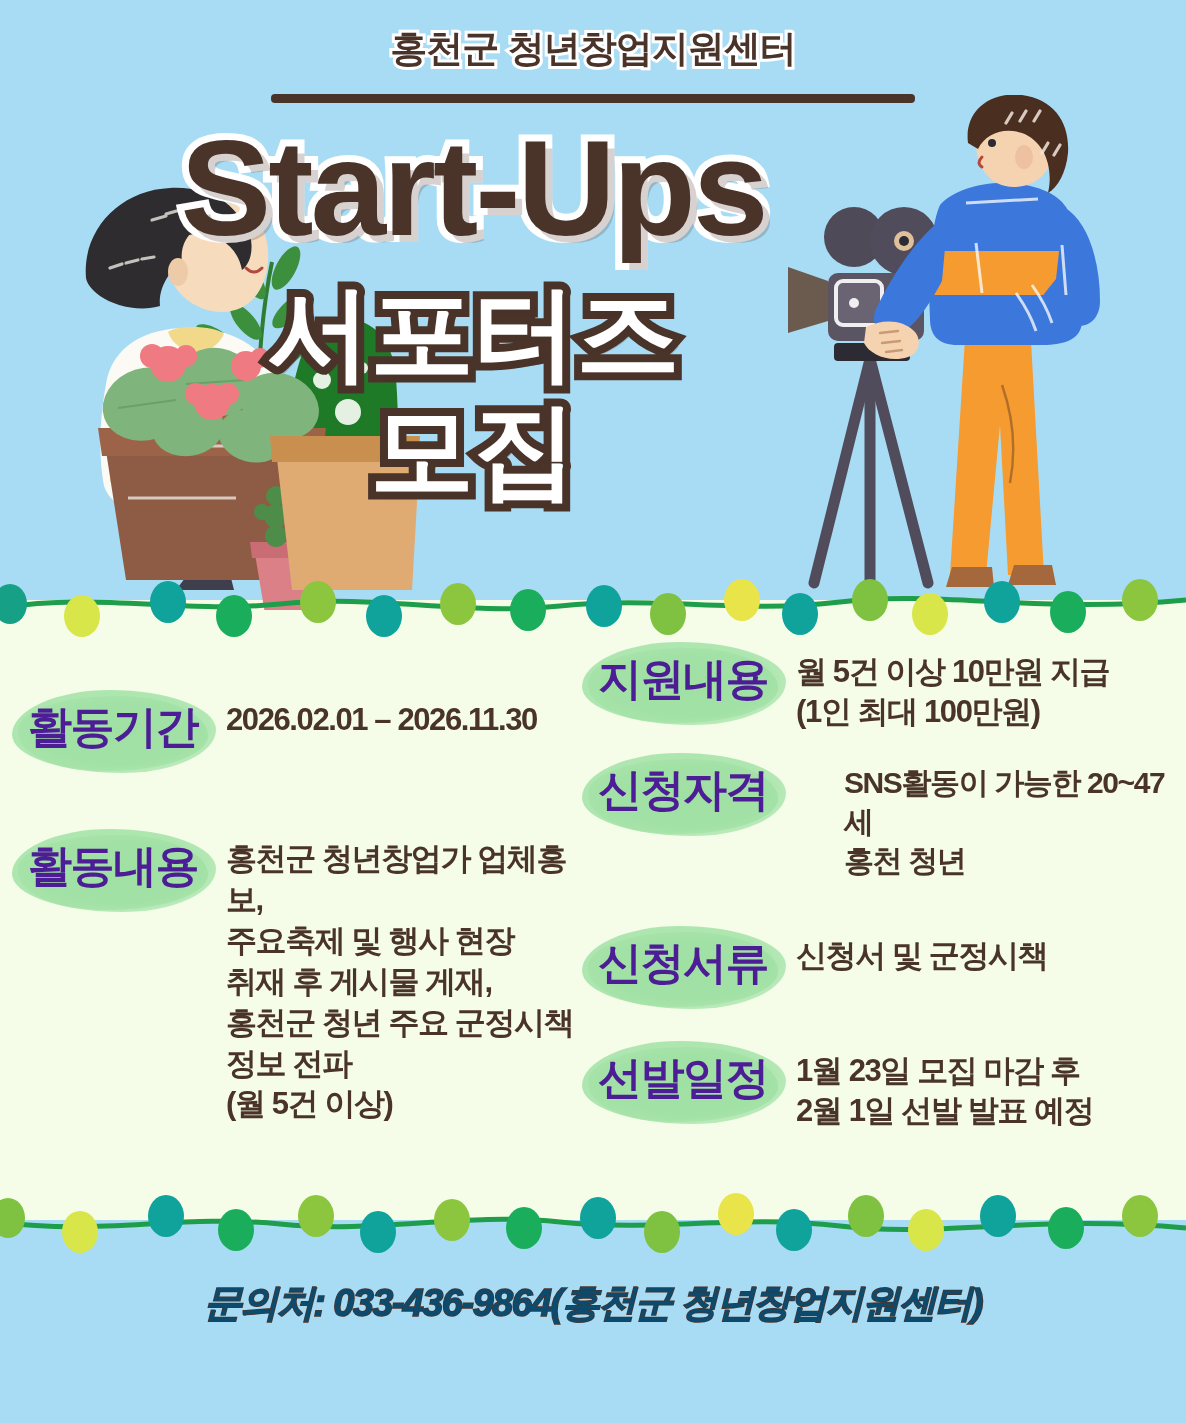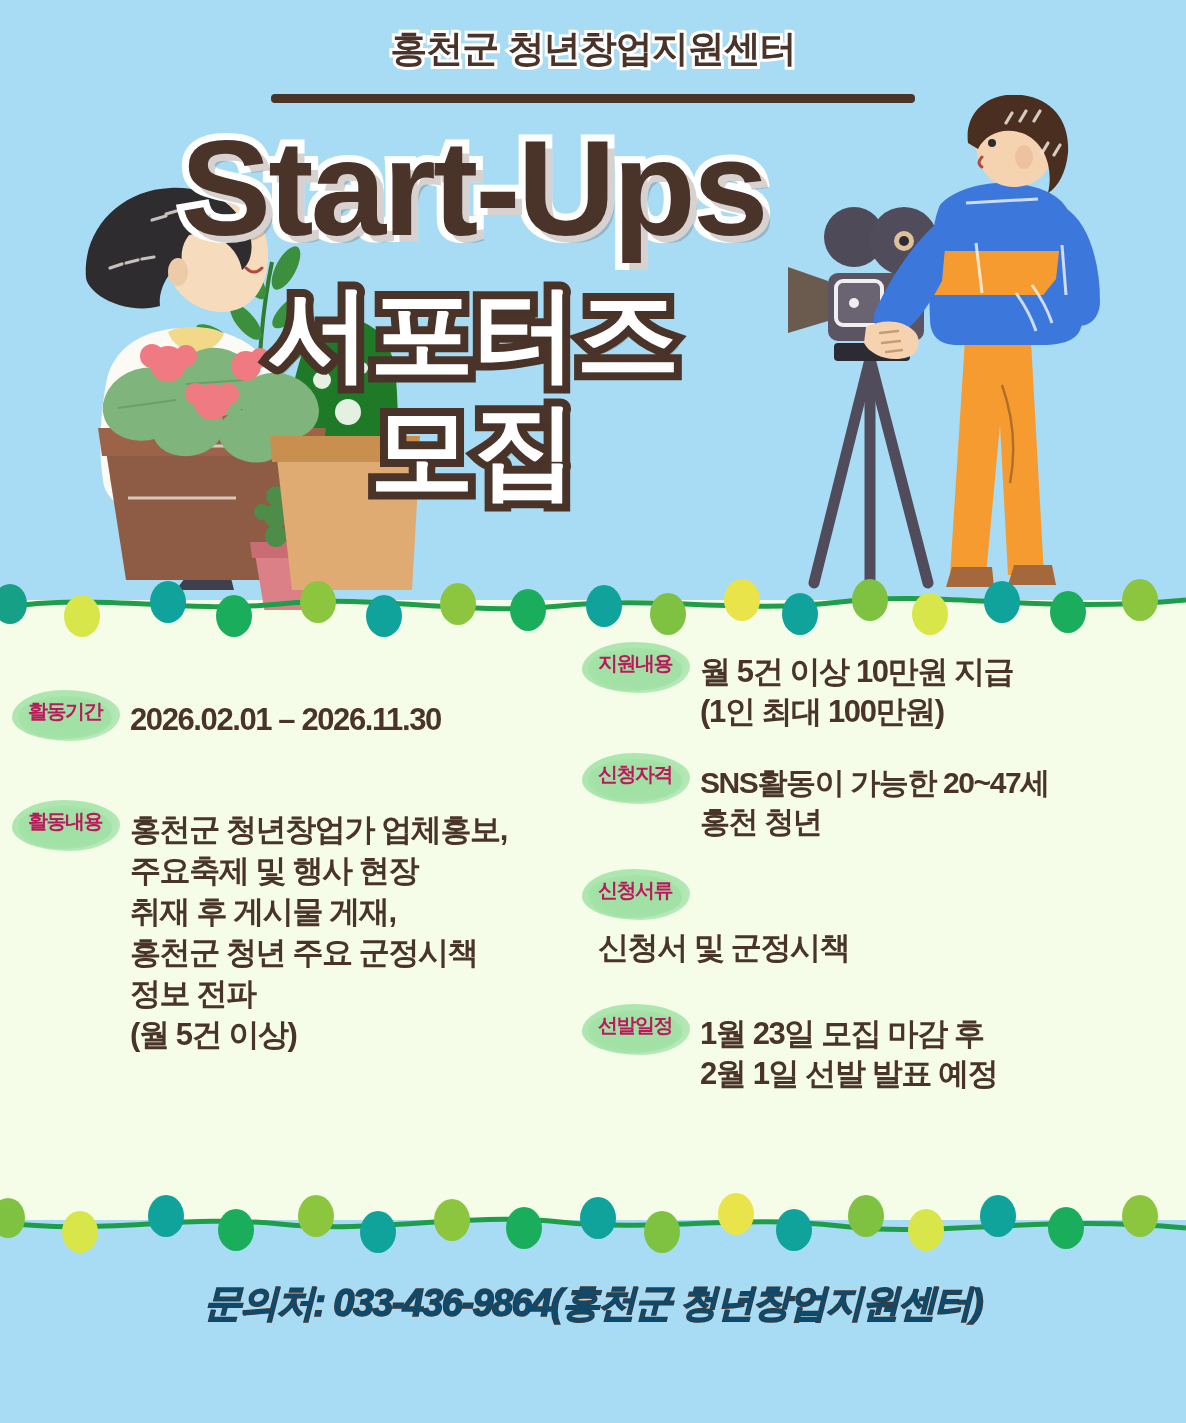--- a/index.html
+++ b/index.html
@@ -78,22 +78,22 @@
   .info { position:absolute; left:0; top:640px; width:1186px; height:560px; z-index:20; }
   .col-left  { position:absolute; left:14px;  top:48px;  width:560px; }
   .col-right { position:absolute; left:584px; top:0px;   width:600px; }
 
   .row { position:relative; display:flex; align-items:flex-start; margin-bottom:26px; }
 
   .badge {
     position:relative;
     flex:0 0 auto;
     padding:10px 14px 12px 14px;
-    font-size:20px; font-weight:bold; letter-spacing:-1.5px;
-    color:#be185d;
+    font-size:44px; font-weight:bold; letter-spacing:-1.5px;
+    color:#4c1d95;
     white-space:nowrap;
     z-index:2;
   }
   .badge .blob {
     position:absolute; left:-2px; top:2px; right:-4px; bottom:-4px;
     background:radial-gradient(ellipse at 40% 45%, #AEE6B0 0%, #AEE6B0 62%, #C4EEC3 86%, rgba(196,238,195,0) 100%);
     border-radius:48% 52% 46% 54% / 54% 48% 52% 46%;
     z-index:-1;
     filter:blur(0.4px);
   }
@@ -114,22 +114,22 @@
     color:#4A342A;
     white-space:pre-line;
   }
   .value.small { font-size:30px; }
 
   
   .col-left .row.r1 { margin-bottom:58px; }
   .col-left .row.r2 .value { line-height:1.32; }
 
   .col-right .row.rr1 { margin-bottom:18px; }
-  .col-right .row.rr2 { margin-bottom:26px; }
-  .col-right .row.rr3 { margin-bottom:34px;flex-direction:column; }
+  .col-right .row.rr2 { margin-bottom:44px;gap:48px; }
+  .col-right .row.rr3 { margin-bottom:34px; }
 
   
   .footer {
     position:absolute; left:0; top:1278px; width:1186px;
     text-align:center; z-index:30;
   }
   .footer .ftxt {
     font-size:38px; font-weight:bold; letter-spacing:-1.6px;
     color:#0c4a6e;
     -webkit-text-stroke:1.5px #4A342A;

